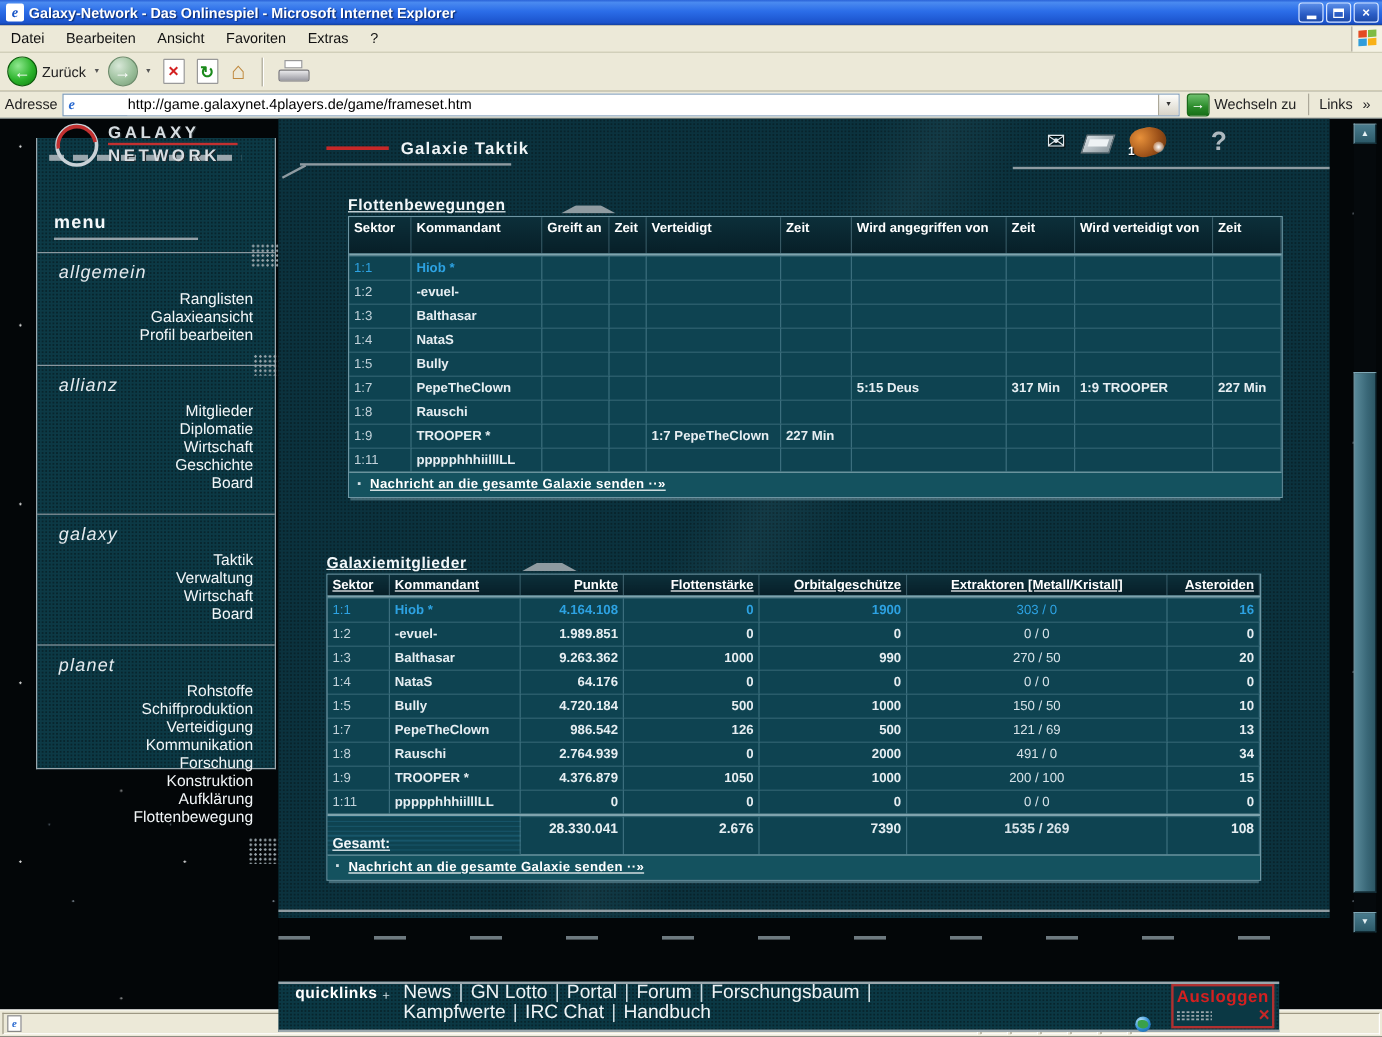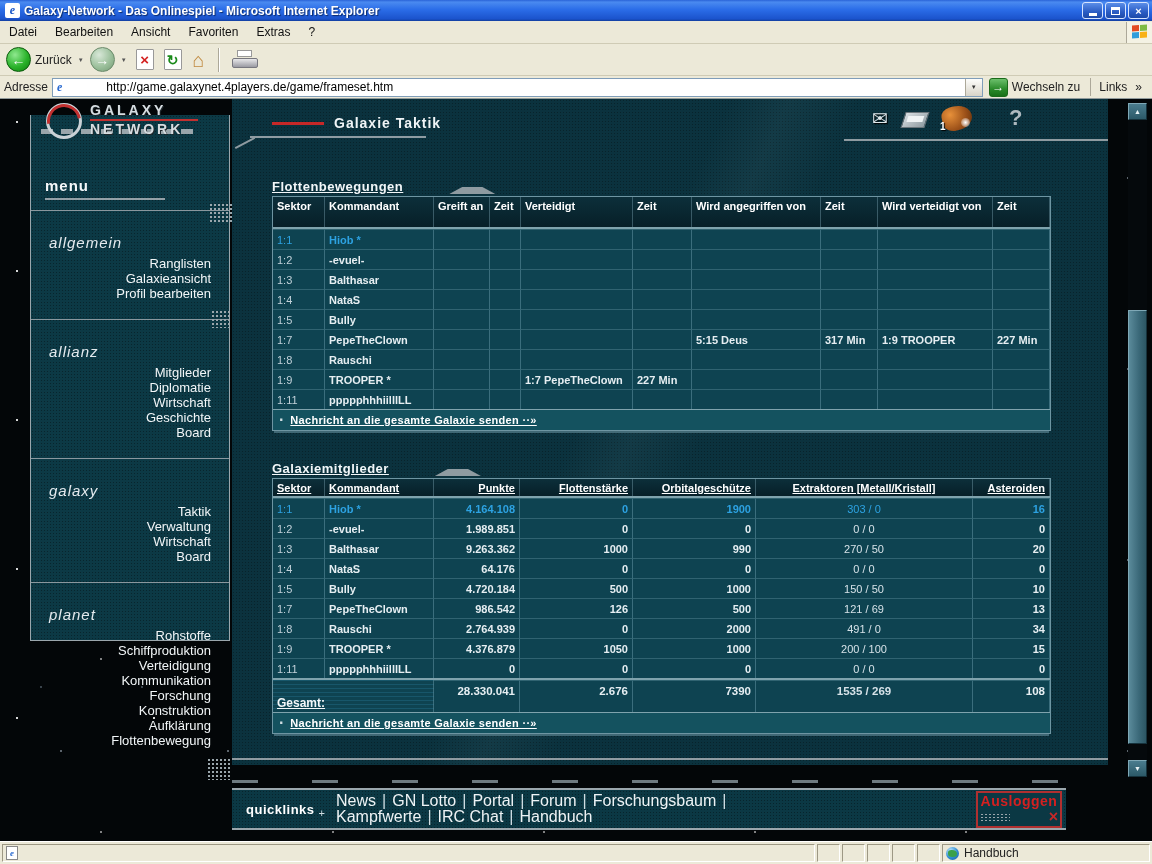--- a/index.html
+++ b/index.html
@@ -84,21 +84,21 @@
     text-shadow:1px 1px 0 #20282c; }
   .logo-text .redbar { display:block; height:2px; width:108px; background:#c23030; margin:1px 0; }
   .menu-panel { position:absolute; top:16px; left:30px; width:200px; height:526px;
     border:1px solid #9aa6ac; border-top:none; background-color:#0c3945;
     background-image: radial-gradient(rgba(0,0,0,.35) .8px, transparent 1px);
     background-size:3px 3px; padding:48px 0 0 0; }
   .panel-dashes { position:absolute; top:14px; left:10px; width:160px; height:5px;
     background:repeating-linear-gradient(90deg,#9aa6ac 0 12px, transparent 12px 20px); }
   .menu-head { font:bold 15px "Liberation Sans",sans-serif; color:#f4f8fa; letter-spacing:1px;
     margin:14px 0 6px 14px; padding-bottom:4px; border-bottom:2px solid #93a0a7; width:120px; }
-  .mside-section { border-top:1px solid #8a979e; margin-top:10px; padding:23px 18px 8px 18px; position:relative; }
+  .mside-section { border-top:1px solid #8a979e; margin-top:10px; padding:8px 18px 8px 18px; position:relative; }
   .mside-label { font:italic 15px "Liberation Sans",sans-serif; color:#e4eaee; letter-spacing:1px; margin-bottom:6px; }
   .mside-items { display:flex; flex-direction:column; align-items:flex-end; gap:1px; }
   .mside-item { font-size:13px; color:#f2f6f8; line-height:14px; }
   .dots { position:absolute; background:radial-gradient(#9aa6ac .9px, transparent 1.2px); background-size:4px 4px; }
 
   
   .mainframe { flex:1; position:relative; }
   .gpanel { position:absolute; left:0; top:0; width:876px; height:666px; background-color:#0b323e;
     background-image:
       linear-gradient(115deg, transparent 42%, rgba(130,175,185,.07) 47%, transparent 53%),
@@ -156,23 +156,23 @@
   .sb-btn { position:absolute; left:0; width:19px; height:17px; background:linear-gradient(180deg,#4a7c8e,#2c5968);
     border:1px solid #7fa8b6; border-right-color:#16323c; border-bottom-color:#16323c;
     color:#e8f2f5; font-size:7px; display:flex; align-items:center; justify-content:center; }
   .sb-up { top:0; } .sb-down { bottom:0; }
   .sb-thumb { position:absolute; left:0; top:207px; width:19px; height:434px;
     background:linear-gradient(90deg,#5a8a9a,#3a6878 60%,#2c5664); border:1px solid #7fa8b6; border-right-color:#16323c; border-bottom-color:#16323c; }
 
   
   .ql-dashes { position:absolute; left:0; top:681px; width:873px; height:3px;
     background:repeating-linear-gradient(90deg,#6e7a80 0 26px, transparent 26px 80px); }
-  .quicklinks { position:absolute; left:0; top:689px; width:834px; height:42px;
+  .quicklinks { position:absolute; left:0; top:719px; width:834px; height:42px;
     background-color:#0b3844; background-image:radial-gradient(rgba(0,0,0,.35) .8px, transparent 1px); background-size:3px 3px;
-    border-top:2px solid #9aa6ac; border-bottom:2px solid #9aa6ac; display:flex; align-items:center; }
+    border-top:2px solid #9aa6ac; border-bottom:2px solid #9aa6ac; display:flex; }
   .ql-label { font:bold 13px "Liberation Sans",sans-serif; color:#fff; letter-spacing:.5px; padding:0 4px 0 14px; }
   .ql-plus { color:#cfdde2; font-size:11px; position:relative; top:4px; margin-right:8px; }
   .ql-links { flex:1; font-size:16px; color:#eef3f5; line-height:16px; }
   .ql-links span { padding:0 3px; }
   .ql-sep { color:#cfdde2; }
   .logout-box { width:86px; height:37px; border:2px solid #b03030; margin-right:4px; position:relative;
     background:#0b3844; flex:0 0 auto; }
   .logout-label { font:bold 14px "Liberation Sans",sans-serif; color:#d42020; text-align:center; letter-spacing:.5px; }
   .logout-strip { position:absolute; left:2px; bottom:2px; right:2px; height:13px; display:flex; justify-content:space-between; align-items:center; }
   .logout-dots { width:30px; height:9px; background:radial-gradient(#9aa6ac 1px, transparent 1.3px); background-size:4px 3px; }
@@ -354,21 +354,21 @@
           <span class="mail-glyph">✉</span>
           <span class="outbox"></span>
           <span class="probe">
             <span class="probe-body"></span>
             <span class="probe-glint"></span>
             <span class="probe-badge">1</span>
           </span>
           <span class="help-q">?</span>
         </div>
 
-        <div class="gsection" style="top:80px;">
+        <div class="gsection" style="top:64px;margin-left:18px;">
           <div class="tbl-title-row">
             <span class="tbl-title">Flottenbewegungen</span>
             <span class="tab-shape"></span>
           </div>
           <div class="gtable">
             <div class="ft-grid ft-head">
               <div class="hc">Sektor</div>
               <div class="hc">Kommandant</div>
               <div class="hc">Greift an</div>
               <div class="hc">Zeit</div>

